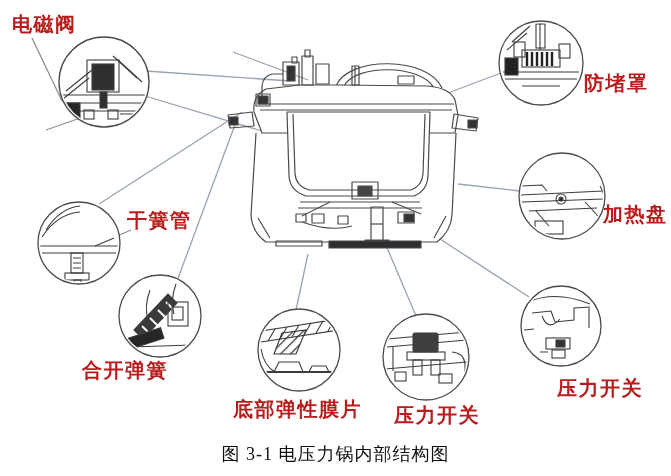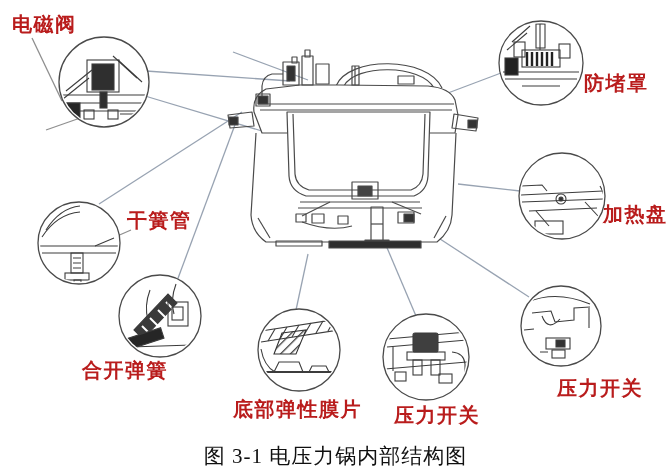--- a/index.html
+++ b/index.html
@@ -2,21 +2,21 @@
 <html><head>
 <meta charset="utf-8">
 <style>
   html,body{margin:0;padding:0;background:#fff;}
   .stage{position:relative;width:671px;height:476px;background:#ffffff;overflow:hidden;
          font-family:"Liberation Sans","DejaVu Sans",sans-serif;}
   .stage svg{position:absolute;left:0;top:0;}
   .lbl{position:absolute;font-size:20px;font-weight:700;color:#b91c1c;
        letter-spacing:1.5px;white-space:nowrap;line-height:1.1;}
   .caption{position:absolute;left:0;top:442px;width:100%;text-align:center;
-           font-size:21px;color:#101010;font-family:"Liberation Serif","DejaVu Serif",serif;
+           font-size:18px;color:#101010;font-family:"Liberation Serif","DejaVu Serif",serif;
            letter-spacing:1px;}
 </style>
 </head>
 <body>
 
 <div class="stage">
 
 <svg width="671" height="476" viewBox="0 0 671 476">
   <defs>
     <pattern id="hatch" width="7" height="7" patternUnits="userSpaceOnUse" patternTransform="rotate(45)">

